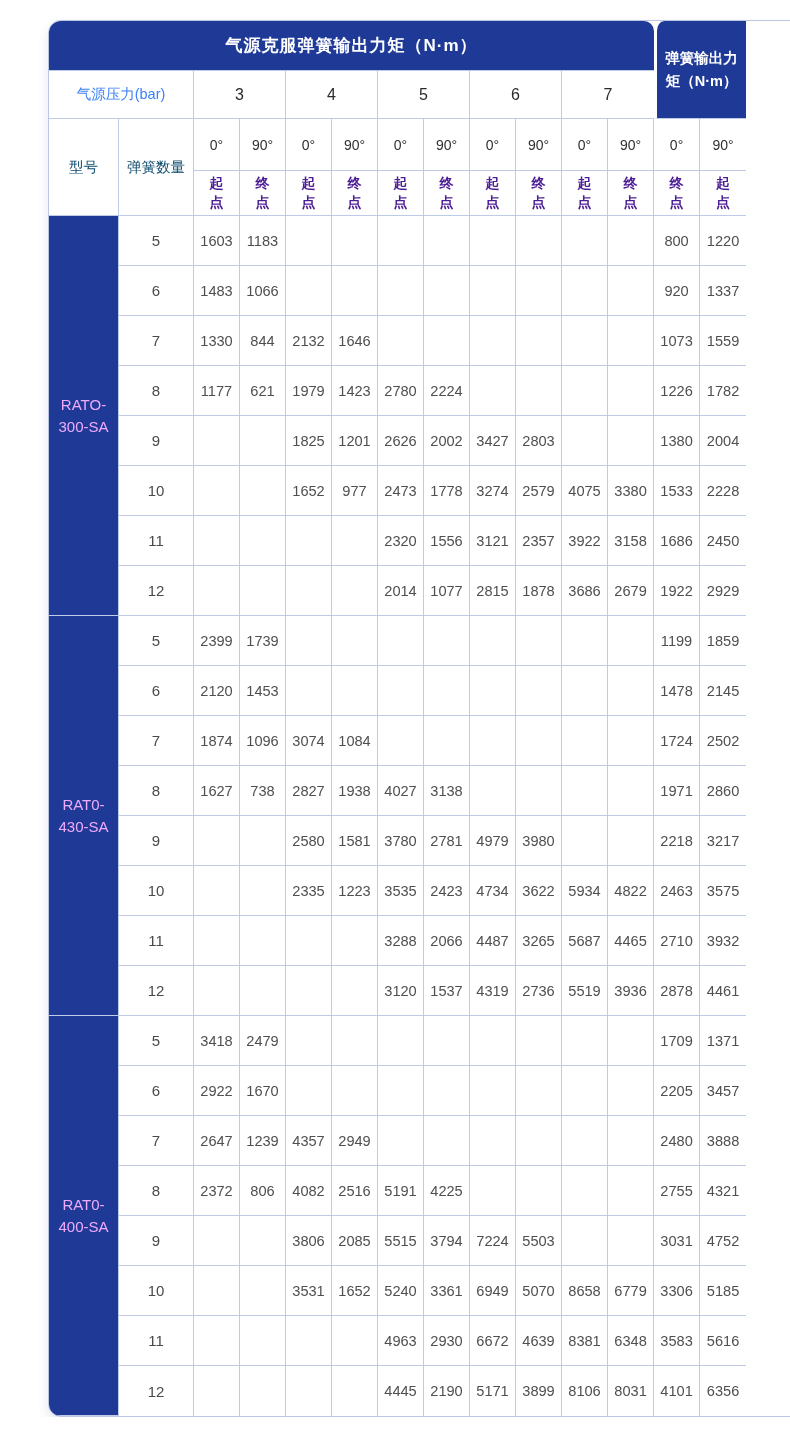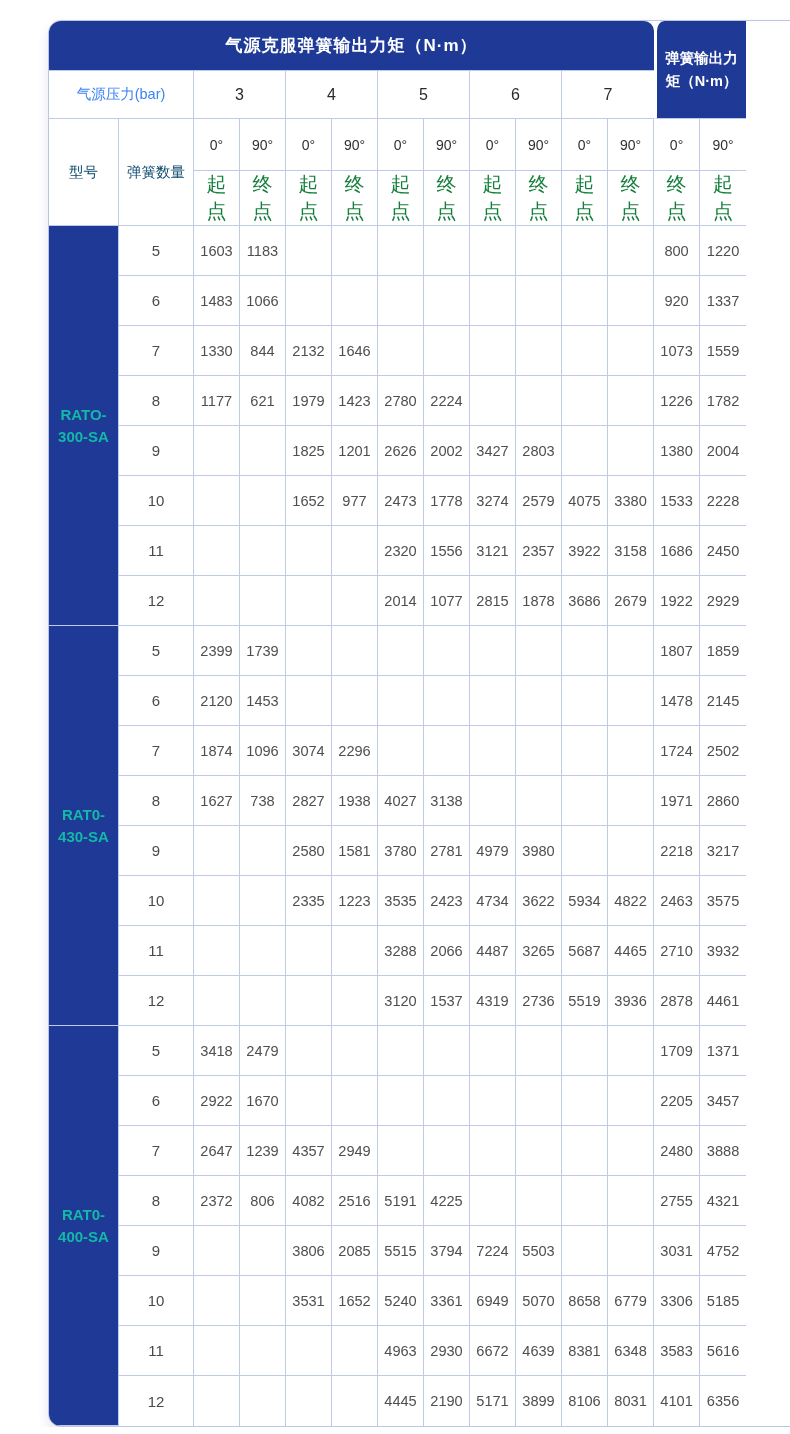--- a/index.html
+++ b/index.html
@@ -28,24 +28,24 @@
   .right-title {
     background:#1e3a96; color:#fff; font-weight:bold; font-size:14.5px;
     text-align:left; padding:0 6px; line-height:1.55;
     border-left:3px solid #ffffff; border-right:none;
     border-top-left-radius:10px;
   }
   .pressure-label { font-size:14.5px; color:#3b82f6; }
   .pressure-cell  { font-size:16px; color:#2a2a2a; }
   .model-label, .spring-label { font-size:14.5px; color:#0c4a6e; }
   .angle-cell { font-size:14px; color:#303030; }
-  .point-cell { font-size:20px; color:#15803d; }
+  .point-cell { font-size:14px; color:#4c1d95;font-weight:bold; }
   .stack { display:inline-block; width:1em; word-break:break-all; line-height:1.35; }
   .model-cell {
-    background:#1e3a96; color:#14b8a6; font-weight:bold; font-size:15px;
+    background:#1e3a96; color:#f0abfc; font-weight:normal; font-size:15px;
     line-height:1.45; padding:0 4px;
   }
   .spring-cell { font-size:15px; color:#4a4a4a; }
   .value-cell  { font-size:14.6px; color:#4f4f4f; }
 </style>
 </head>
 <body>
 
 <div class="card">
   <table>
@@ -241,21 +241,21 @@
           <td class="value-cell">2399</td>
           <td class="value-cell">1739</td>
           <td class="value-cell"></td>
           <td class="value-cell"></td>
           <td class="value-cell"></td>
           <td class="value-cell"></td>
           <td class="value-cell"></td>
           <td class="value-cell"></td>
           <td class="value-cell"></td>
           <td class="value-cell"></td>
-          <td class="value-cell">1807</td>
+          <td class="value-cell">1199</td>
           <td class="value-cell">1859</td>
         </tr>
         <tr>
           <td class="spring-cell">6</td>
           <td class="value-cell">2120</td>
           <td class="value-cell">1453</td>
           <td class="value-cell"></td>
           <td class="value-cell"></td>
           <td class="value-cell"></td>
           <td class="value-cell"></td>
@@ -264,21 +264,21 @@
           <td class="value-cell"></td>
           <td class="value-cell"></td>
           <td class="value-cell">1478</td>
           <td class="value-cell">2145</td>
         </tr>
         <tr>
           <td class="spring-cell">7</td>
           <td class="value-cell">1874</td>
           <td class="value-cell">1096</td>
           <td class="value-cell">3074</td>
-          <td class="value-cell">2296</td>
+          <td class="value-cell">1084</td>
           <td class="value-cell"></td>
           <td class="value-cell"></td>
           <td class="value-cell"></td>
           <td class="value-cell"></td>
           <td class="value-cell"></td>
           <td class="value-cell"></td>
           <td class="value-cell">1724</td>
           <td class="value-cell">2502</td>
         </tr>
         <tr>

